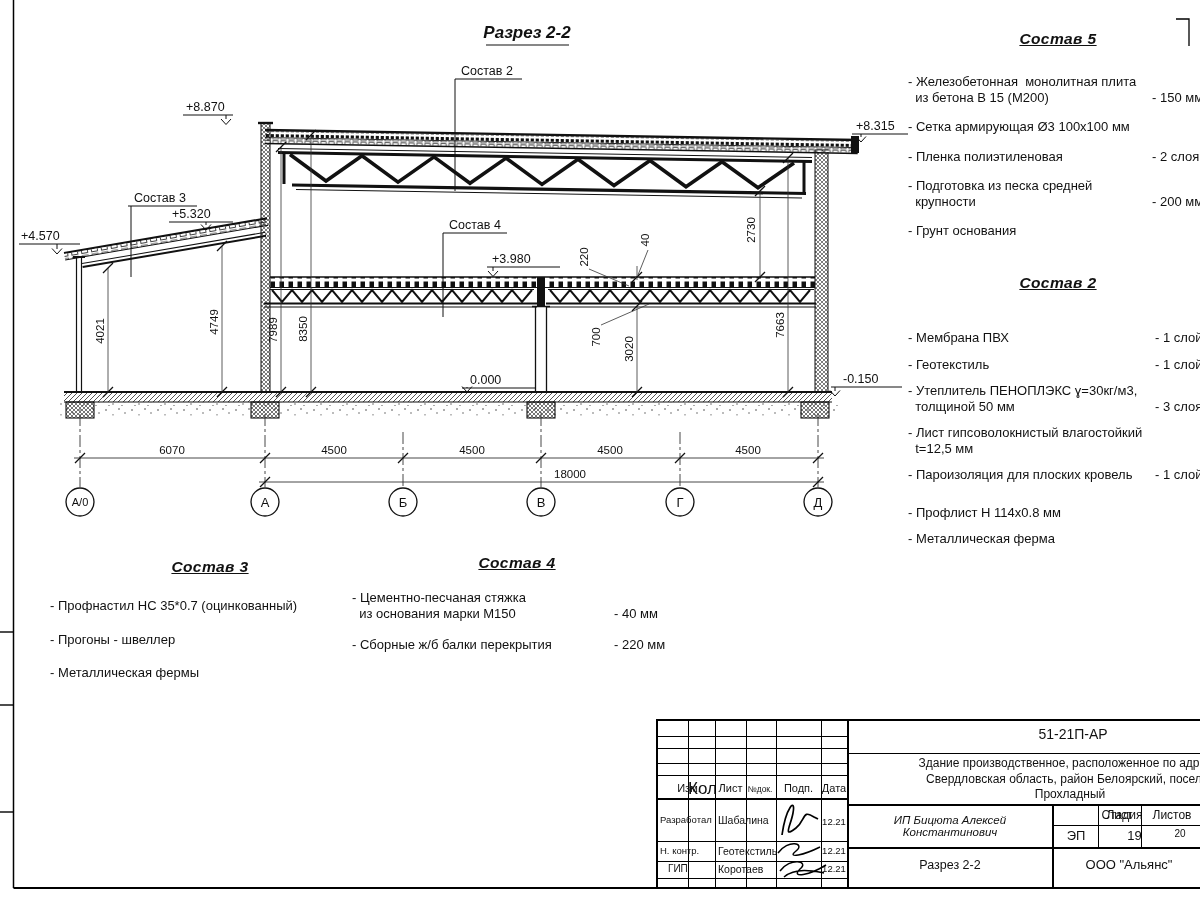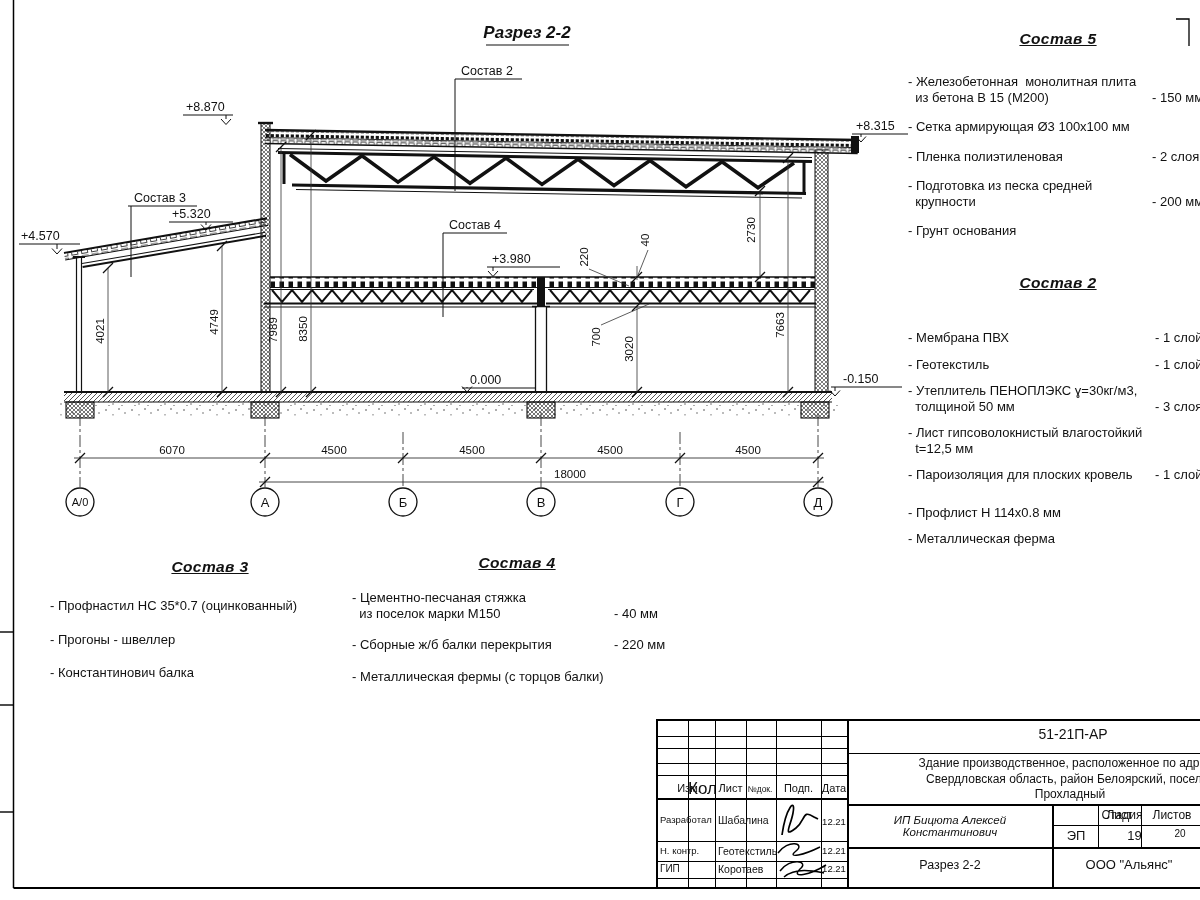--- a/index.html
+++ b/index.html
@@ -330,37 +330,34 @@
 
 <div class="mlist" id="s3" style="left:50px;top:556px;width:320px;">
   <div class="mhead"><span>Состав 3</span></div>
   <div class="mitem">
       <div class="mtext">- Профнастил НС 35*0.7 (оцинкованный)</div>
     </div>
   <div class="mitem">
       <div class="mtext">- Прогоны - швеллер</div>
     </div>
   <div class="mitem">
-      <div class="mtext">- Константинович балка</div>
+      <div class="mtext">- Металлическая фермы</div>
     </div>
 </div>
 
 <div class="mlist" id="s4" style="left:352px;top:552px;width:330px;">
   <div class="mhead"><span>Состав 4</span></div>
   <div class="mitem">
       <div class="mtext">- Цементно-песчаная стяжка
-  из поселок марки М150</div>
+  из основания марки М150</div>
       <div class="mval">- 40 мм</div>
     </div>
   <div class="mitem">
       <div class="mtext">- Сборные ж/б балки перекрытия</div>
       <div class="mval">- 220 мм</div>
-    </div>
-  <div class="mitem">
-      <div class="mtext">- Металлическая фермы (с торцов балки)</div>
     </div>
 </div>
 
 <div id="tb">
 
   <div class="vl" style="left:30px;"></div>
   <div class="vl" style="left:57px;"></div>
   <div class="vl" style="left:88px;"></div>
   <div class="vl" style="left:118px;"></div>
   <div class="vl" style="left:163px;"></div>
@@ -389,21 +386,21 @@
   <div class="cell tc" style="left:87px;top:58px;width:30px;font-size:8.5px;line-height:20px;">№док.</div>
   <div class="cell tc" style="left:118px;top:58px;width:45px;font-size:11px;line-height:19px;">Подп.</div>
   <div class="cell tc" style="left:163px;top:58px;width:26px;font-size:11px;line-height:19px;">Дата</div>
 
   <div class="cell" style="left:2px;top:93px;width:56px;font-size:9.5px;">Разработал</div>
   <div class="cell" style="left:60px;top:93px;width:58px;font-size:10.5px;">Шабалина</div>
   <div class="cell tc" style="left:161px;top:95px;width:30px;font-size:9.5px;">12.21</div>
   <div class="cell" style="left:2px;top:124px;width:56px;font-size:9.5px;">Н. контр.</div>
   <div class="cell" style="left:60px;top:124px;width:58px;font-size:10.5px;">Геотекстиль</div>
   <div class="cell tc" style="left:161px;top:124px;width:30px;font-size:9.5px;">12.21</div>
-  <div class="cell" style="left:2px;top:142px;width:56px;font-size:10px;">ГИП</div>
+  <div class="cell" style="left:10px;top:142px;width:56px;font-size:10px;">ГИП</div>
   <div class="cell" style="left:60px;top:142px;width:58px;font-size:10.5px;">Коротаев</div>
   <div class="cell tc" style="left:161px;top:142px;width:30px;font-size:9.5px;">12.21</div>
 
   <svg class="sig" style="left:116px;top:74px;" width="46" height="48" viewBox="0 0 46 48">
     <path d="M8 40 C 12 12, 22 2, 19 18 C 17 30, 8 44, 22 33 C 32 25, 28 14, 40 22 L 44 24" fill="none" stroke="#000" stroke-width="1.7"></path>
   </svg>
   <svg class="sig" style="left:116px;top:116px;" width="58" height="46" viewBox="0 0 58 46">
     <path d="M4 16 C 14 2, 32 6, 22 14 C 12 22, 30 18, 46 10" fill="none" stroke="#000" stroke-width="1.5"></path>
     <path d="M6 34 C 16 20, 36 24, 26 32 C 16 42, 36 38, 52 28 M10 40 C 22 30, 40 34, 50 36" fill="none" stroke="#000" stroke-width="1.5"></path>
   </svg>

